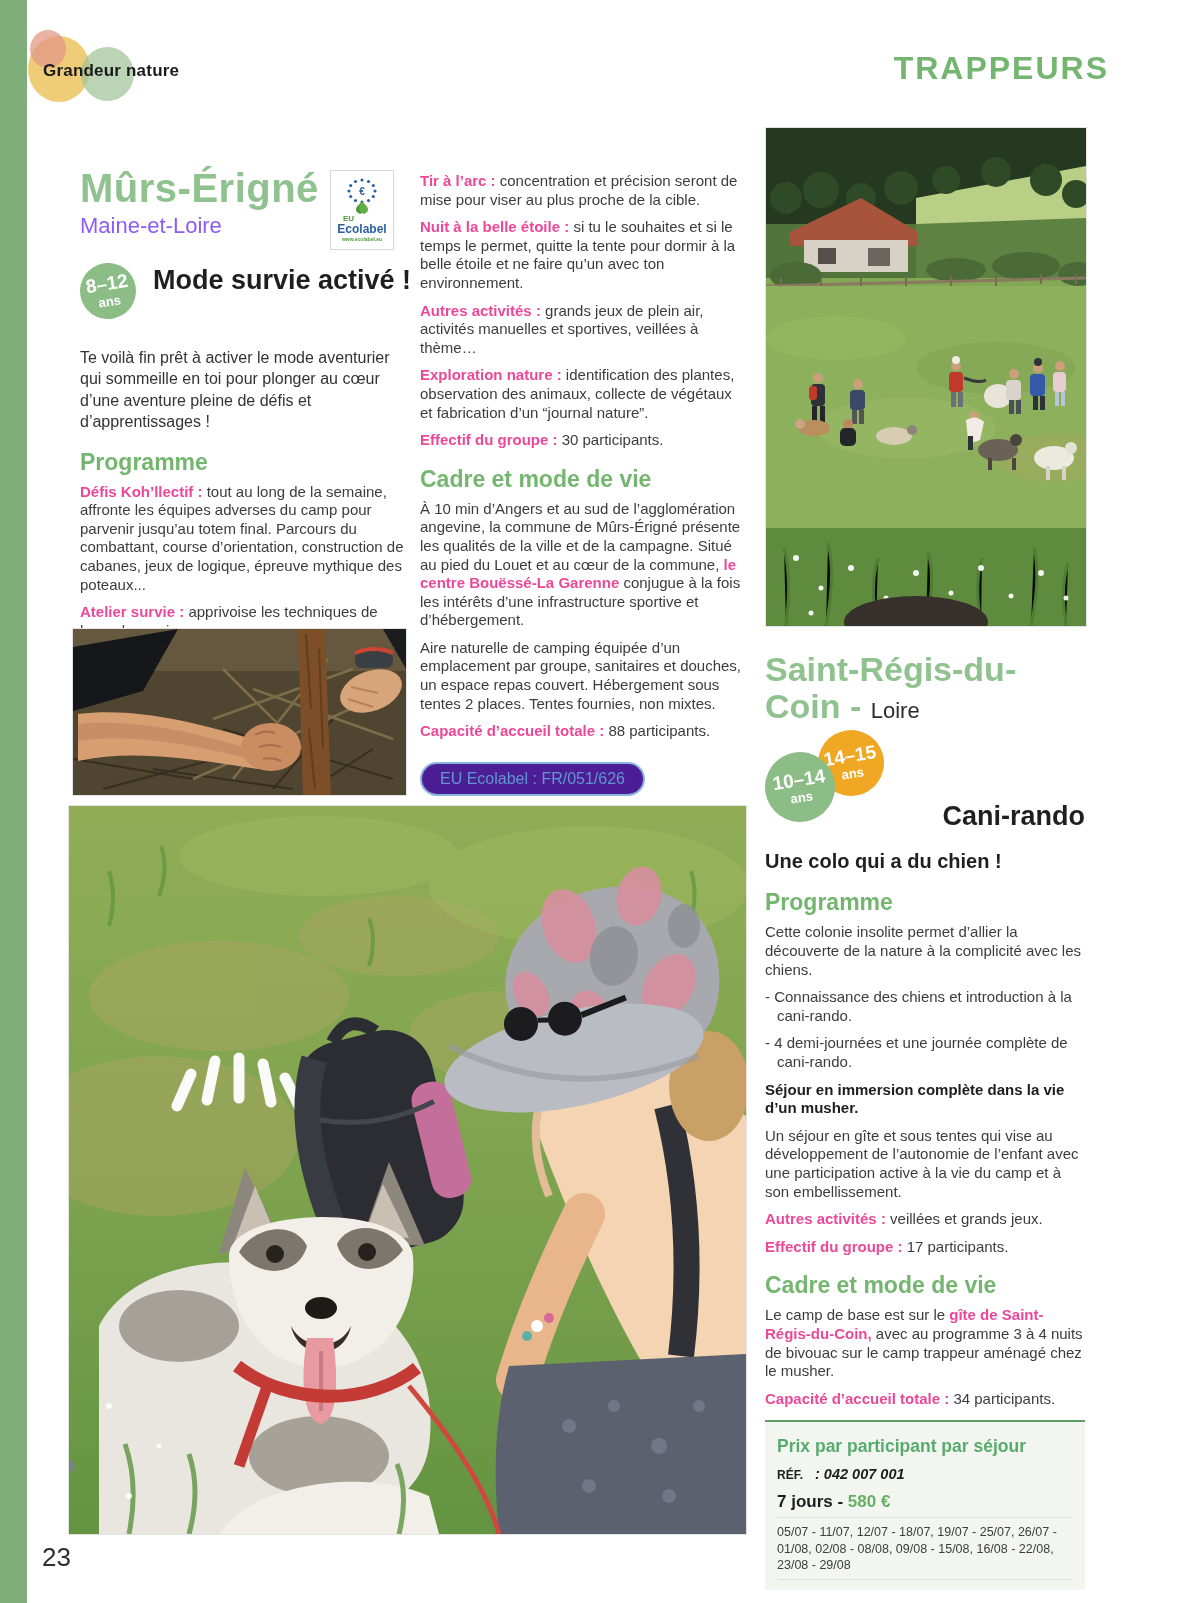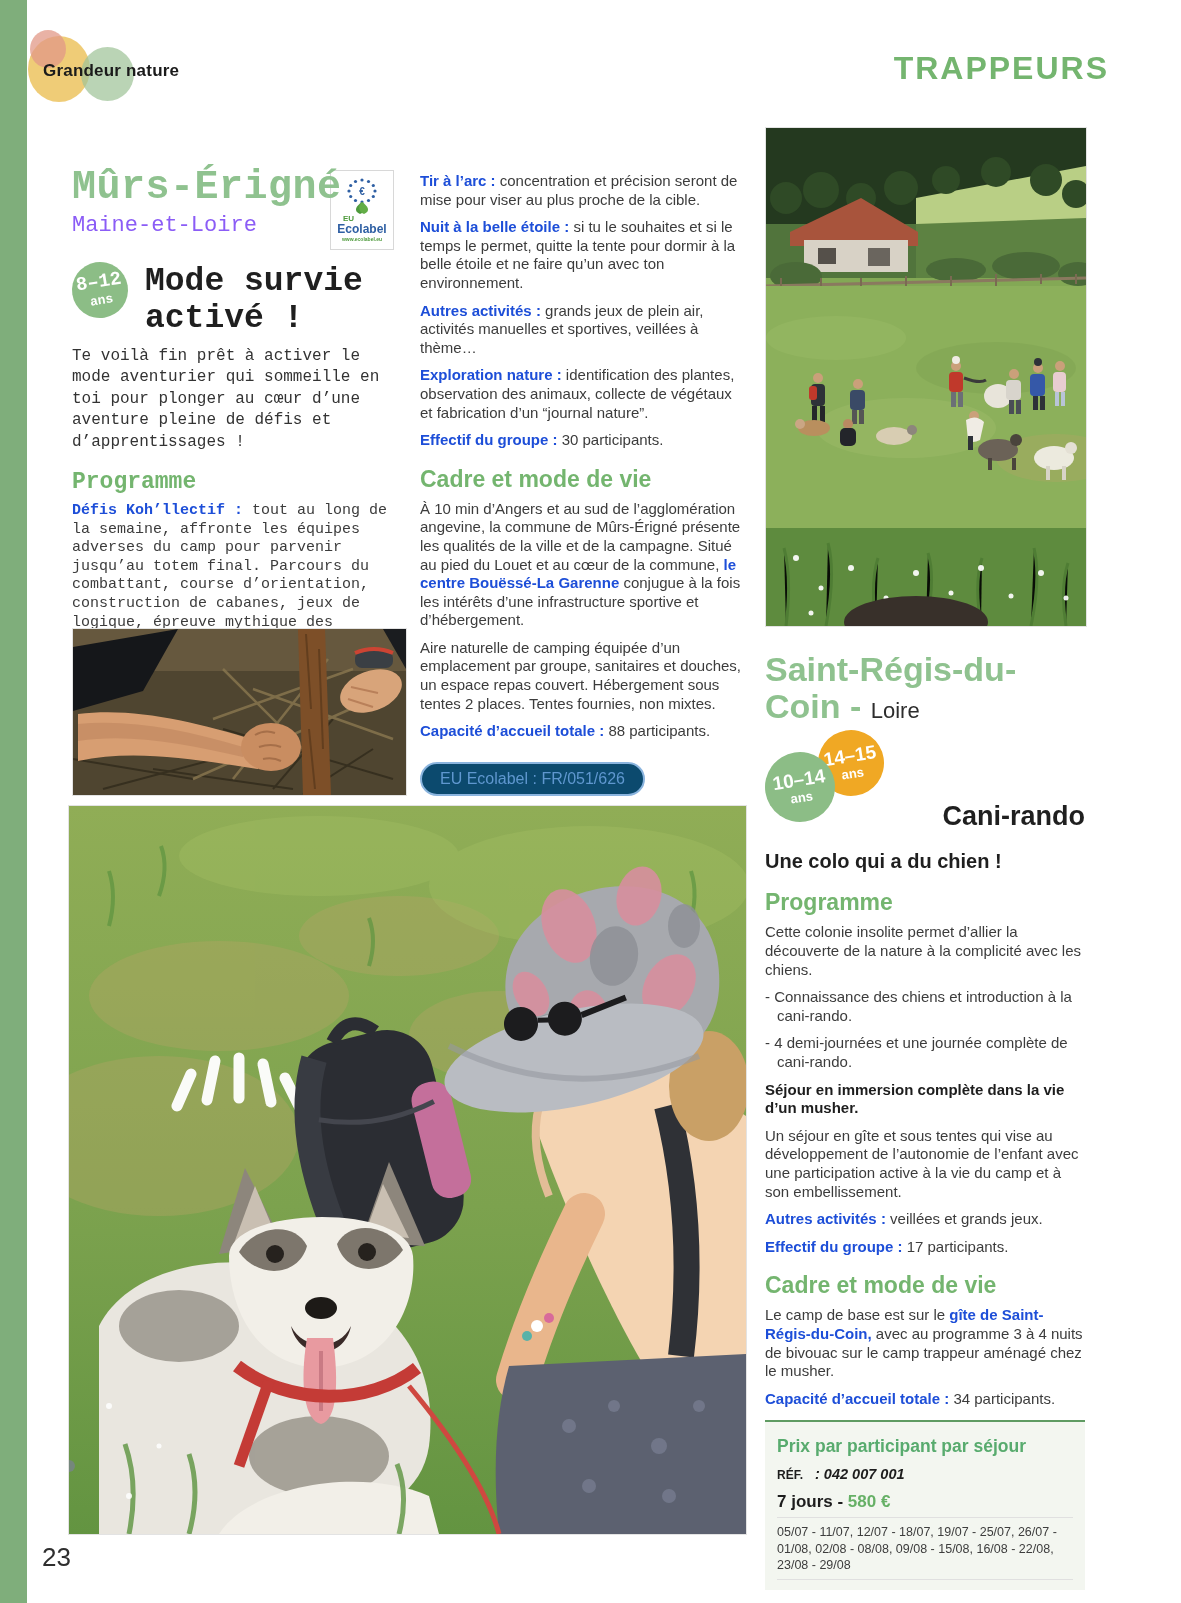--- a/index.html
+++ b/index.html
@@ -11,63 +11,63 @@
 
   
   .circle { position:absolute; border-radius:50%; }
   .c-yellow { left:28px; top:36px; width:62px; height:66px; background:rgba(238,201,112,.95); }
   .c-pink   { left:30px; top:30px; width:36px; height:38px; background:rgba(226,152,135,.75); }
   .c-green  { left:81px; top:47px; width:53px; height:54px; background:rgba(160,196,152,.72); }
   .brand-title { position:absolute; left:43px; top:61px; font-size:17px; font-weight:bold; color:#1b1b1b; letter-spacing:.2px; }
   .category { position:absolute; right:72px; top:50px; font-size:32px; font-weight:600; color:#74b56f; letter-spacing:2px; }
 
   
-  .col-left { position:absolute; left:72px; top:168px; width:333px;font-family:Liberation Mono, monospace; }
+  .col-left { position:absolute; left:80px; top:168px; width:333px; }
   .col-mid  { position:absolute; left:420px; top:172px; width:325px; }
   .col-right{ position:absolute; left:765px; top:127px; width:320px; }
 
   h1.place { font-size:40px; font-weight:bold; color:#8fc28f; margin:0; line-height:1.02; letter-spacing:.5px; }
   .region  { font-size:22px; color:#8b5cf6; margin:4px 0 0; }
   h1.place2 { font-size:34px; font-weight:bold; color:#8fc28f; margin:24px 0 0; line-height:1.08; }
   .region2 { font-size:22px; font-weight:normal; color:#2d2d2d; letter-spacing:0; }
 
   .badge-row { position:relative; margin-top:20px; height:64px; }
   .badge { position:absolute; border-radius:50%; color:#fff; text-align:center;
            display:flex; flex-direction:column; justify-content:center; transform:rotate(-9deg); }
   .badge .range { font-size:19px; font-weight:bold; line-height:1; }
   .badge .unit  { font-size:13px; font-weight:bold; line-height:1; margin-top:2px; }
   .b-left { left:0; top:4px; width:56px; height:56px; background:#8cbd86; }
-  .headline { position:absolute; left:73px; top:6px; font-size:33px; font-weight:bold; color:#1f1f1f; line-height:1.12; }
+  .headline { position:absolute; left:73px; top:6px; font-size:27px; font-weight:bold; color:#1f1f1f; line-height:1.12; }
 
   .badge-row2 { position:relative; margin-top:6px; height:104px; }
   .b-orange { left:53px; top:0;  width:66px; height:66px; background:#f0a824; }
   .b-green2 { left:0;  top:22px; width:70px; height:70px; background:#8cbd86; }
   .headline2 { position:absolute; right:0; bottom:2px; font-size:27px; font-weight:bold; color:#1f1f1f; }
 
   .intro { margin:24px 0 0; font-size:16px; line-height:1.34; color:#333; }
   h2.sec { font-size:23px; color:#74b56f; margin:16px 0 7px; font-weight:bold; }
   .item { font-size:15px; line-height:1.24; color:#3c3c3c; margin:0 0 9px; }
-  .item b { color:#1d4ed8; }
+  .item b { color:#ec4899; }
   .bullet { padding-left:12px; text-indent:-12px; }
   .boldline { font-size:15px; line-height:1.24; font-weight:bold; color:#1d1d1d; margin:0 0 9px; }
   .tagline { font-size:20px; font-weight:bold; color:#1f1f1f; margin:16px 0 0; }
 
   
   .photo { position:absolute; border:1px solid #e3e3e3; overflow:hidden; background:#dcd8ce; }
   .photo1 { left:72px;  top:628px; width:333px; height:166px; }
   .photo2 { position:relative; width:320px; height:498px; border:1px solid #e3e3e3; overflow:hidden; }
   .photo3 { left:68px;  top:805px; width:677px; height:728px; }
   .photo svg, .photo2 svg { display:block; }
 
   
   .ecolabel-logo { position:absolute; left:330px; top:170px; width:62px; height:78px; background:#fff; border:1px solid #d8d8d8; }
 
   
   .pill { display:inline-block; border:2px solid #8ab4de; color:#5f97cf; border-radius:20px;
-          padding:6px 18px; font-size:16px; margin:12px 0 10px; background:#0c4a6e; }
+          padding:6px 18px; font-size:16px; margin:12px 0 10px; background:#4c1d95; }
 
   
   .pricebox { background:#f3f6f0; border-top:3px solid #45564a; padding:12px 12px 10px; }
   .pricebox.pb2 { border-top:2px solid #5f9b62; margin-top:12px; }
   .pb-h { color:#58ab6e; font-size:17.5px; font-weight:bold; margin:2px 0 9px; }
   .pb-ref { font-size:12px; font-weight:bold; color:#1d1d1d; }
   .pb-ref .val { font-size:14.5px; font-style:italic; font-weight:bold; margin-left:12px; }
   .pb-dur { font-size:17px; font-weight:bold; color:#1d1d1d; margin:10px 0 5px; }
   .pb-price { color:#66b066; }
   .pb-dates { font-size:12.5px; color:#3d3d3d; line-height:1.3; }

